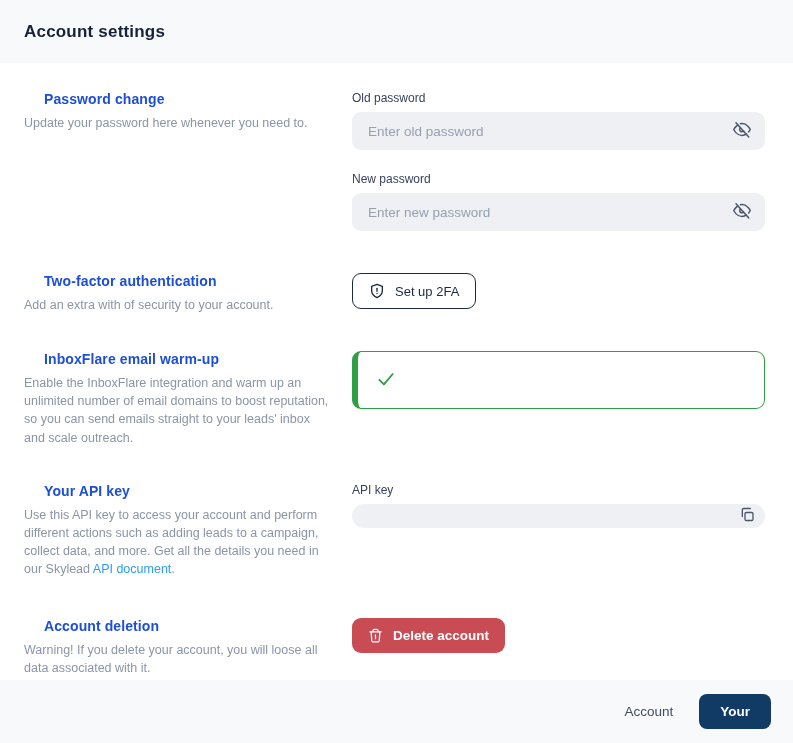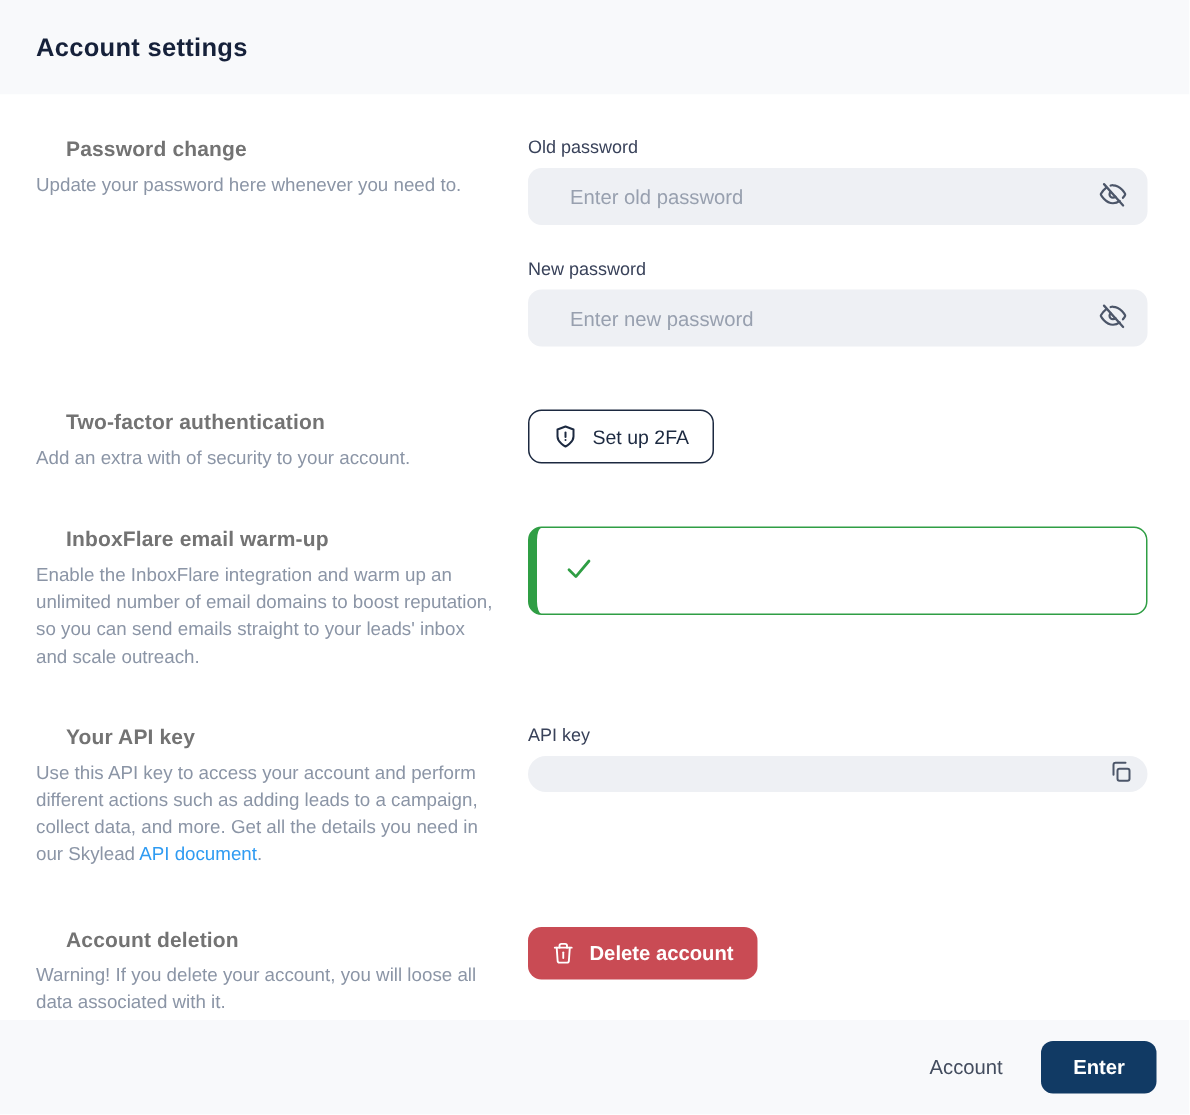--- a/index.html
+++ b/index.html
@@ -37,30 +37,30 @@
     padding:10px 21px; cursor:pointer;
   }
 
   
   main { flex:1 1 auto; padding:28px 28px 0 24px; background:#fff; }
   .row { display:flex; align-items:flex-start; }
   .row + .row { margin-top:38px; }
   .col-left { flex:0 0 310px; margin-right:18px; }
   .col-right { flex:1 1 auto; min-width:0; }
 
-  .sec-title { font-size:14px; font-weight:600; color:#737373; margin-bottom:7px; letter-spacing:.1px;padding-left:20px; }
+  .sec-title { font-size:14px; font-weight:600; color:#1d4ed8; margin-bottom:7px; letter-spacing:.1px;padding-left:20px; }
   .sec-desc { font-size:12.5px; color:#8b95a6; line-height:1.45; }
 
   .field + .field { margin-top:22px; }
   .field-label { display:block; font-size:12px; color:#39425a; margin-bottom:7px; }
   .input-wrap { position:relative; }
   .text-input {
     width:100%; height:38px;
     background:#eef0f4; border:none; border-radius:9px;
-    padding:0 44px 0 28px;
+    padding:0 44px 0 16px;
     font-family:inherit; font-size:13.5px; color:#39425a;
   }
   .text-input::placeholder { color:#98a0af; }
   .input-icon-btn {
     position:absolute; right:12px; top:50%; transform:translateY(-50%);
     background:none; border:none; cursor:pointer;
     display:flex; align-items:center; justify-content:center; padding:2px;
   }
 
   .btn-2fa {
@@ -229,16 +229,16 @@
           </span>
           <span>Delete account</span>
         </button>
       </div>
     </section>
 
   </main>
 
   <div class="footer">
     <button class="btn-cancel">Account</button>
-    <button class="btn-save">Enter</button>
+    <button class="btn-save">Your</button>
   </div>
 
 </div>
 
 </body></html>

